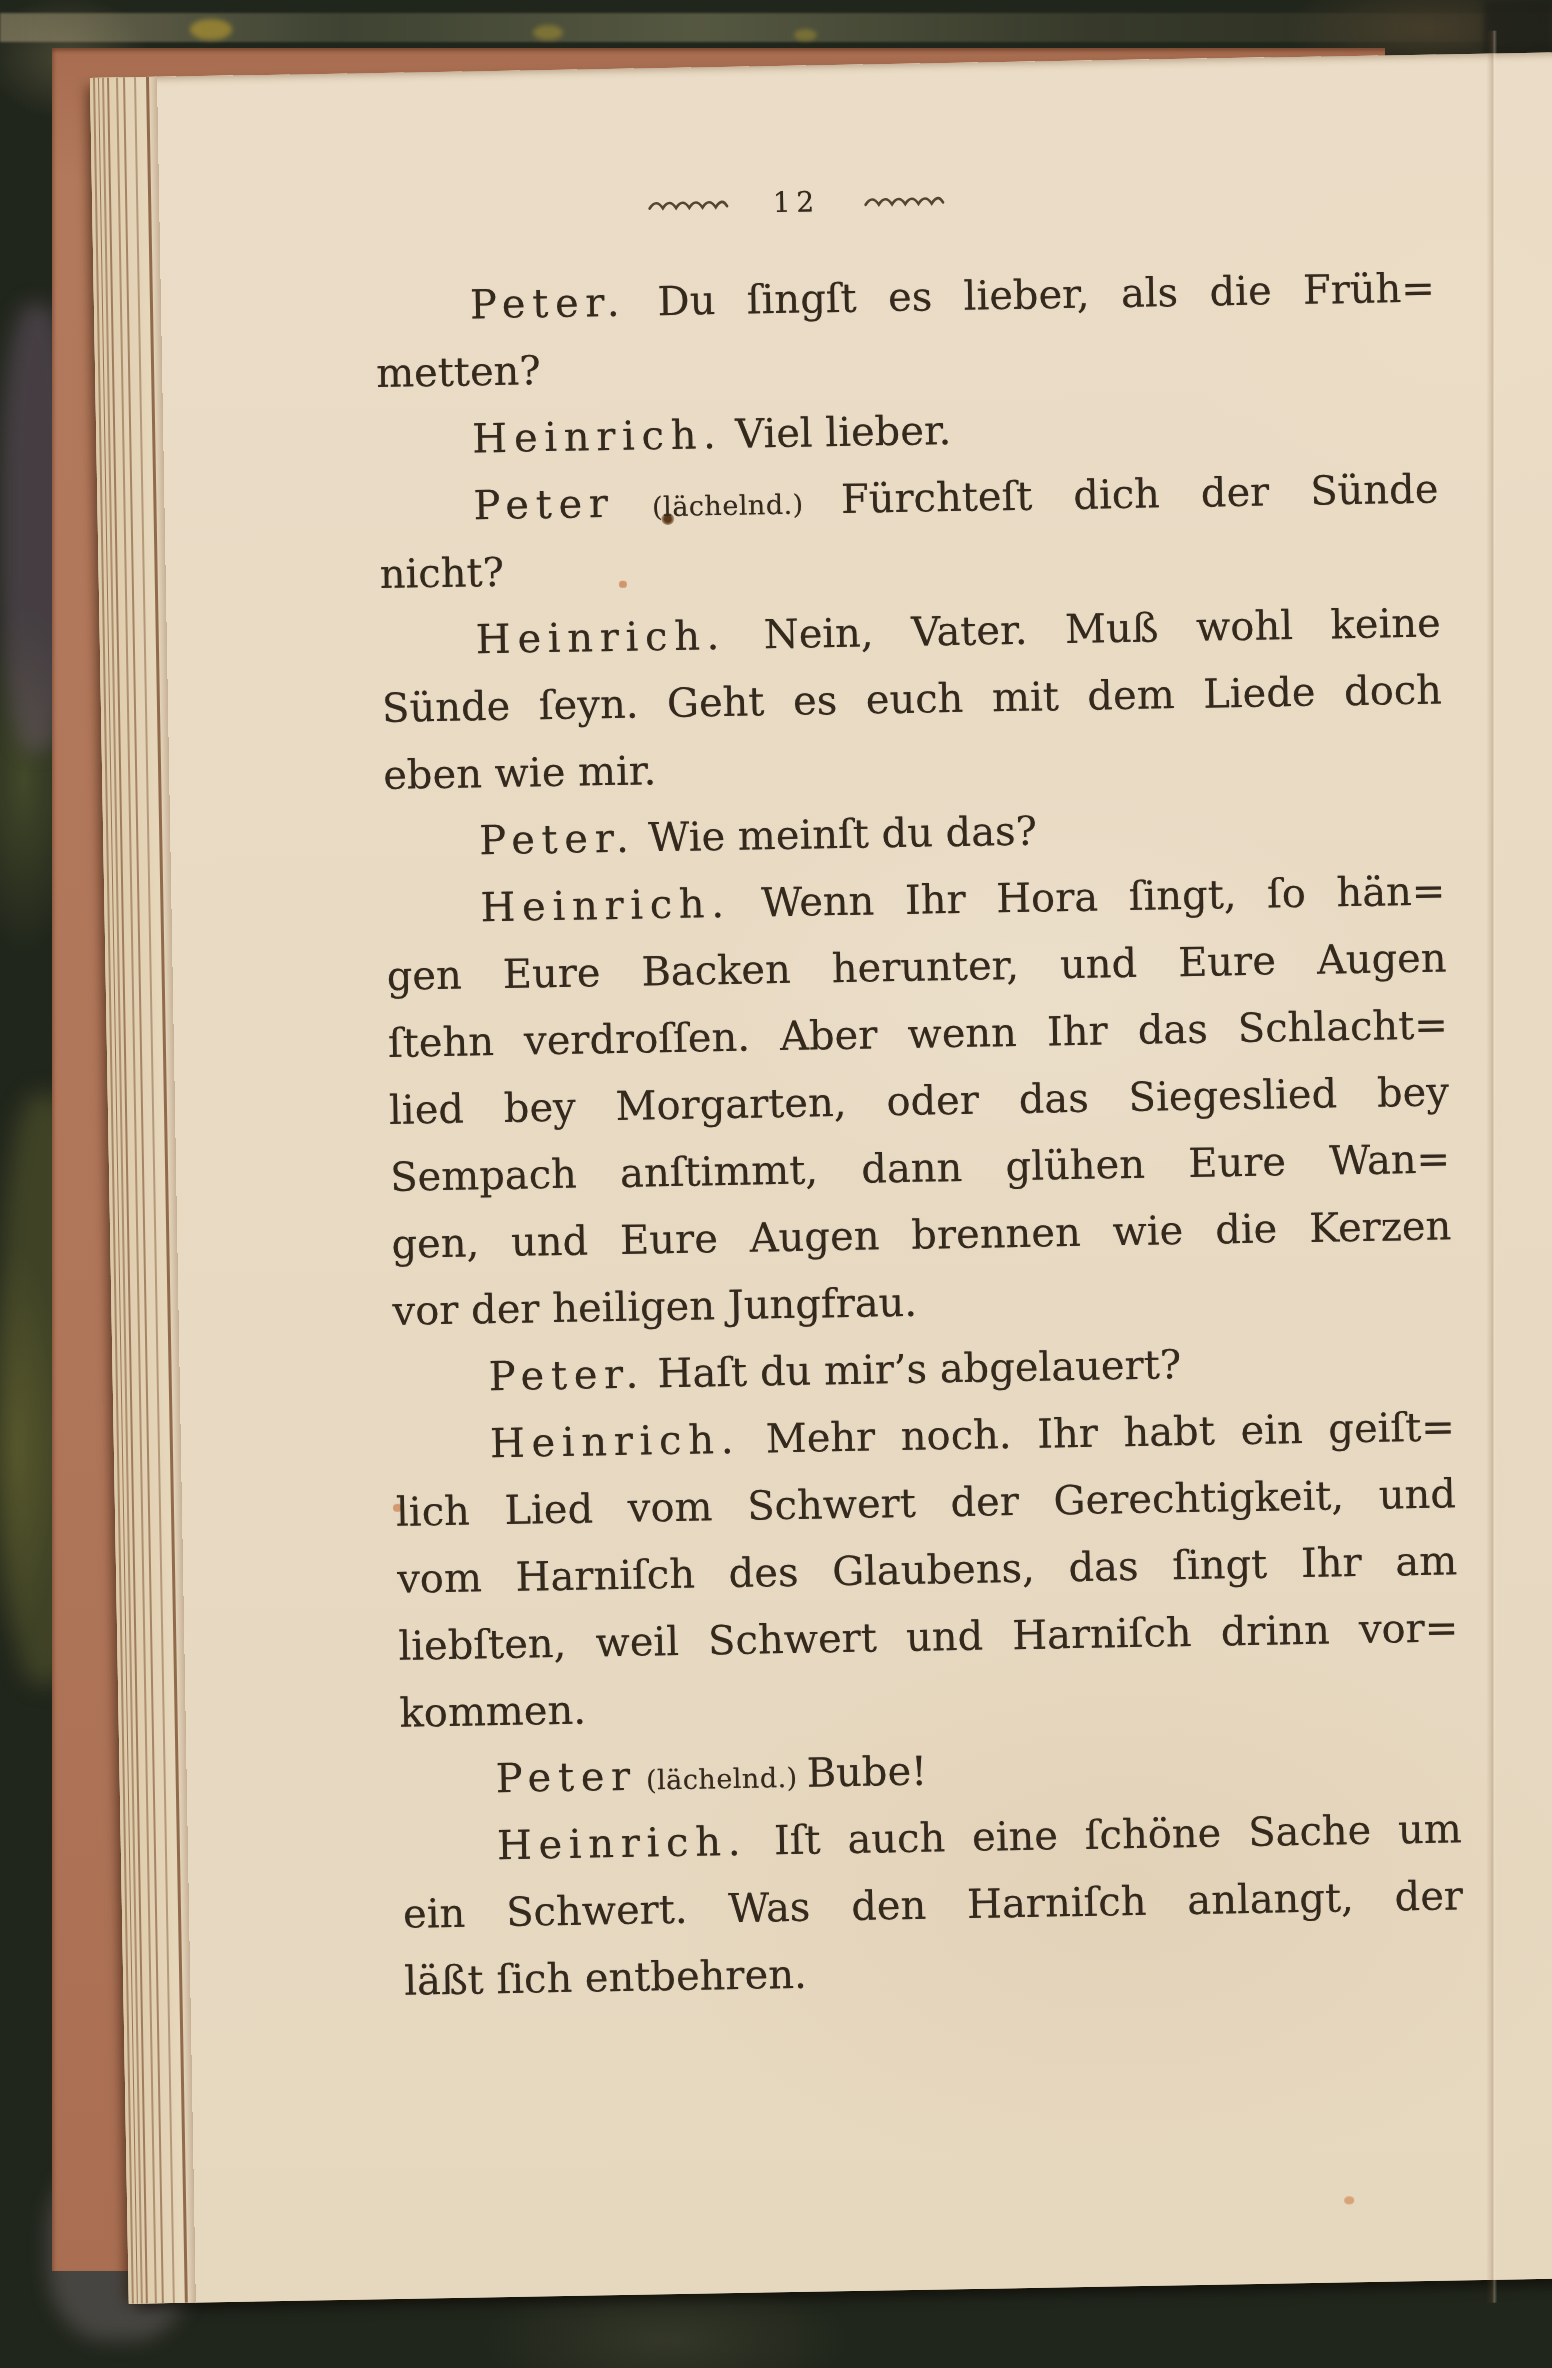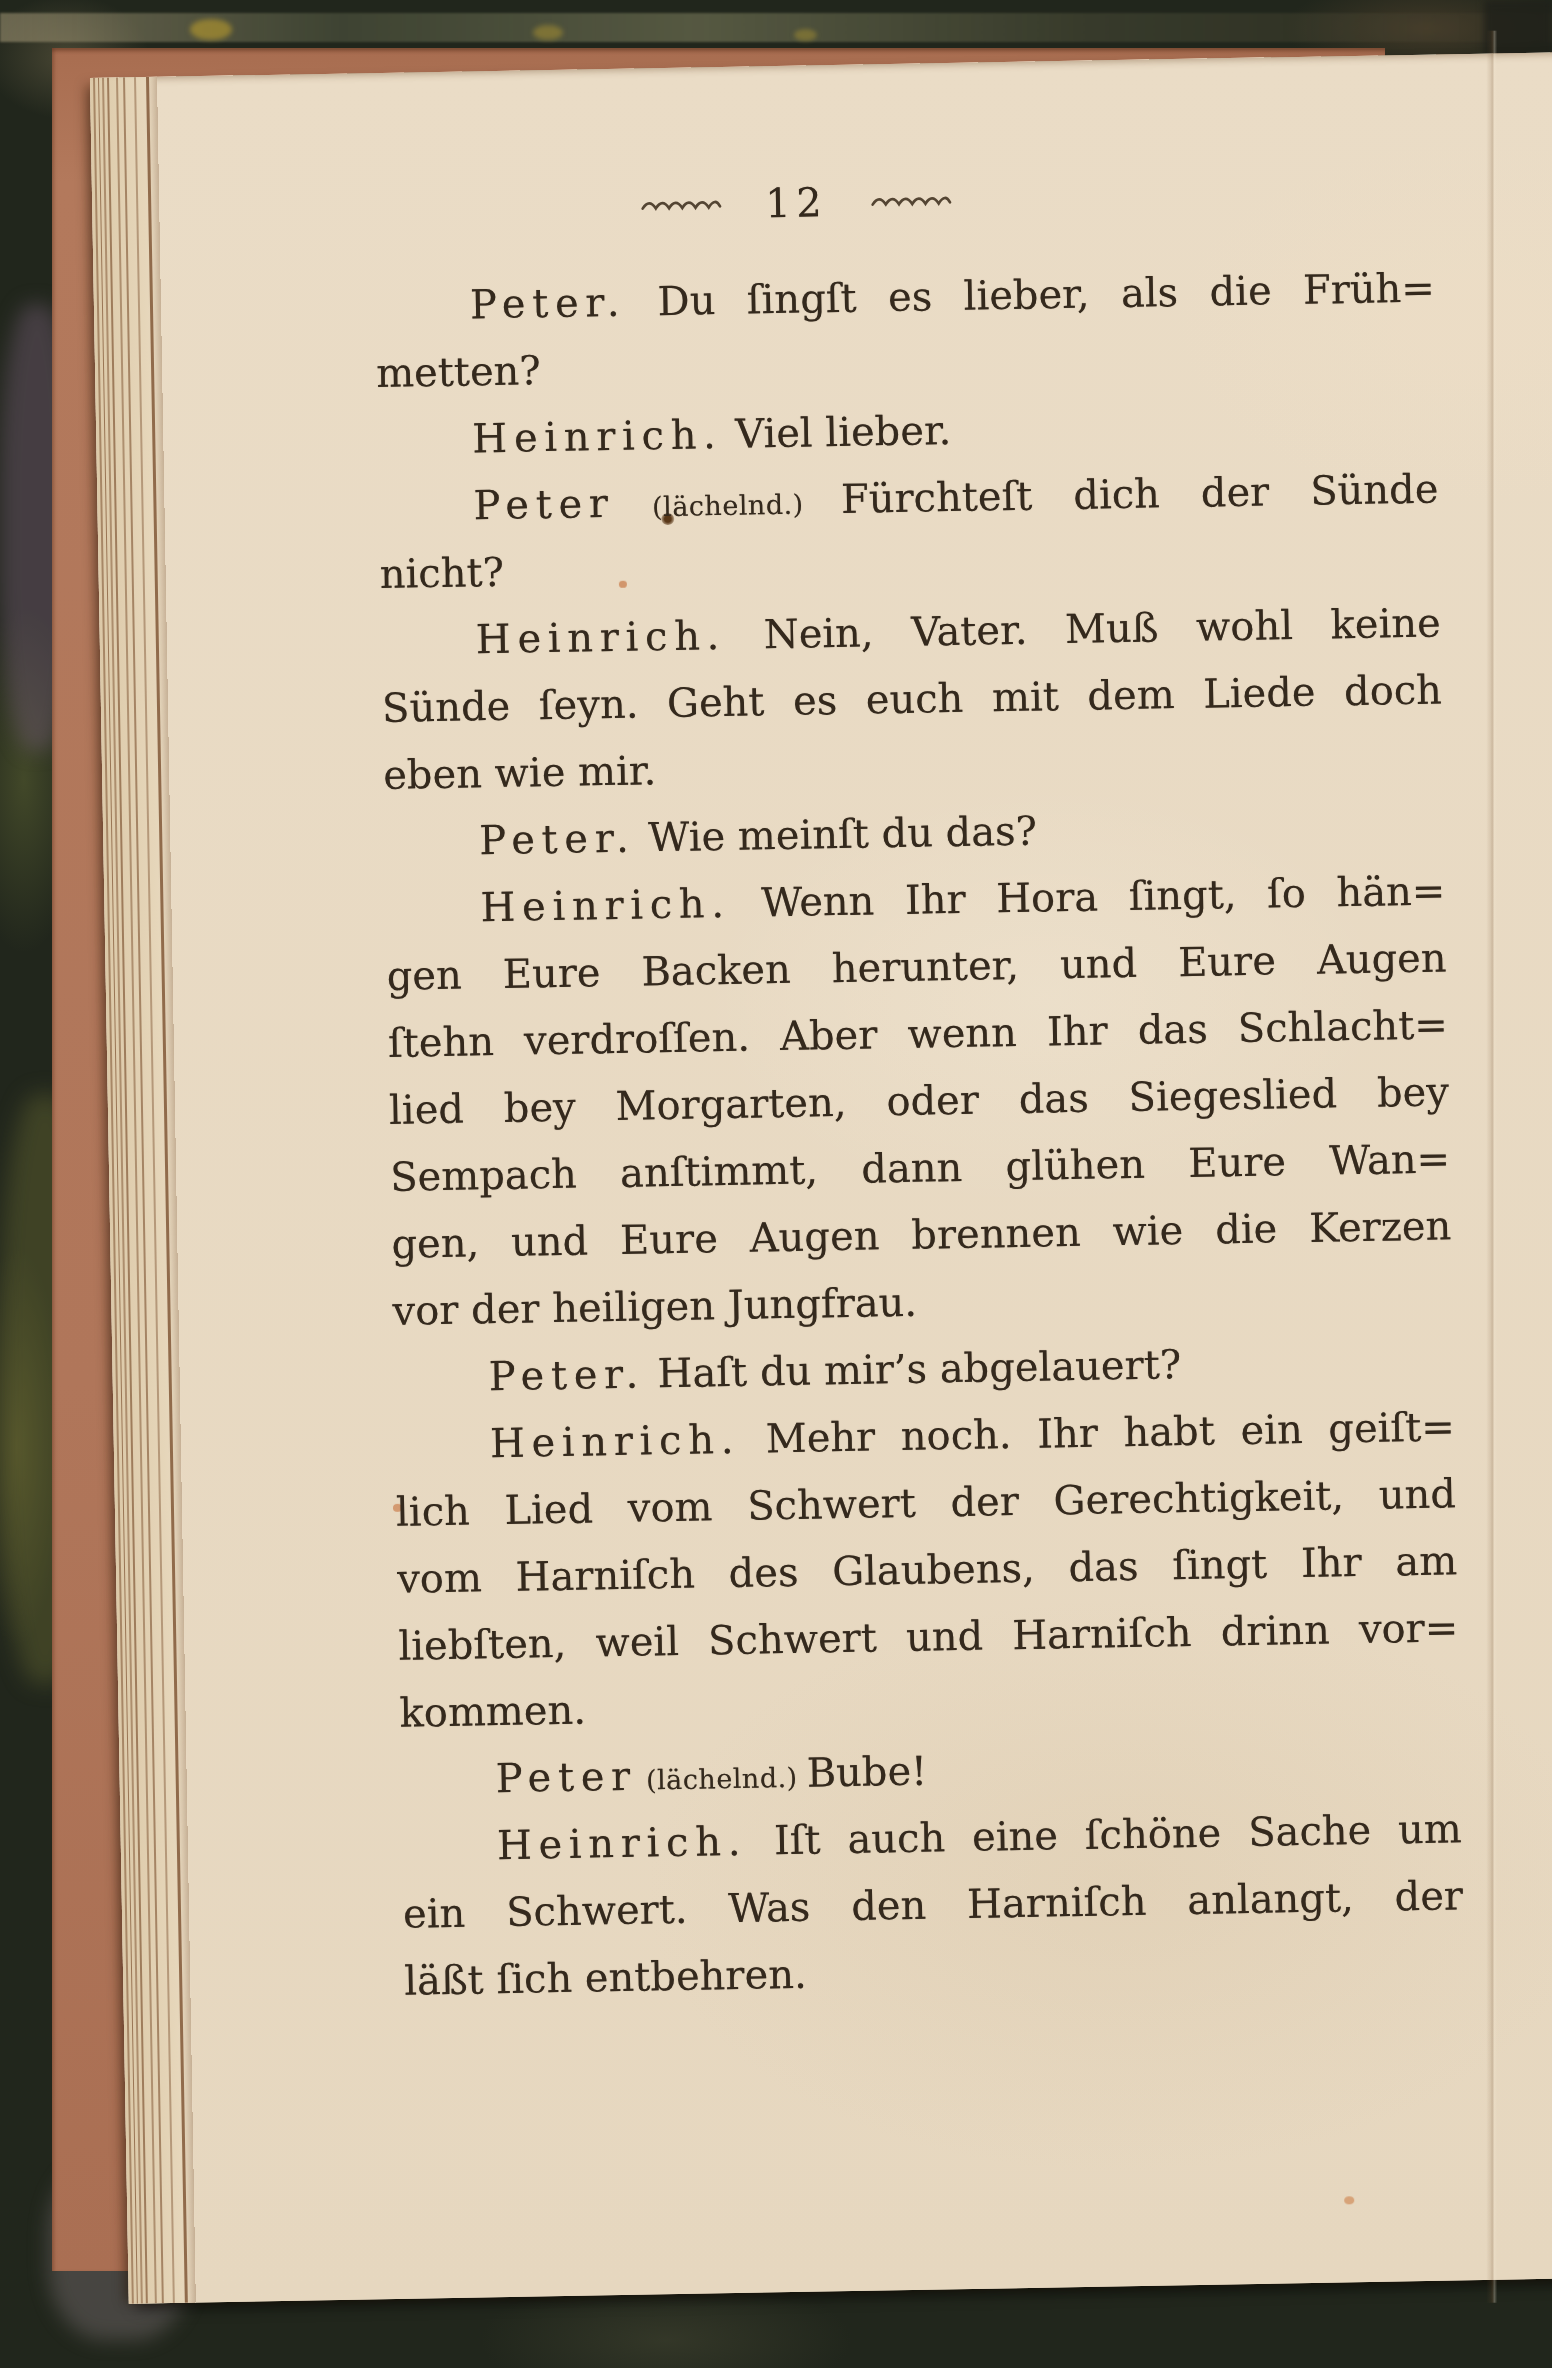--- a/index.html
+++ b/index.html
@@ -68,21 +68,21 @@
       rgba(118,84,50,.26) 55%, rgba(240,228,206,.3) 75%, transparent);}
   .stain{position:absolute;border-radius:50%;}
   .stain.s1{left:563px;top:445px;width:14.3px;height:12.4px;
     background:radial-gradient(circle,#5a3818 0 35%, rgba(90,56,24,.55) 60%, rgba(90,56,24,0) 75%);}
   .stain.s2{left:520px;top:512px;width:7.6px;height:6.7px;background:rgba(196,114,62,.65);filter:blur(0.5px);}
   .stain.s3{left:278px;top:1431px;width:8.6px;height:7.6px;background:rgba(198,112,58,.6);filter:blur(0.5px);}
   .stain.s4{left:1217px;top:2140px;width:9.5px;height:7.6px;background:rgba(202,120,62,.55);filter:blur(0.6px);}
 
   .pagehead{position:absolute;left:281px;top:110px;width:846px;height:53px;
     display:flex;justify-content:center;align-items:center;gap:42px;}
-  .pagenum{font-size:40px;letter-spacing:5.7px;color:#34291d;
+  .pagenum{font-size:28px;letter-spacing:5.7px;color:#34291d;
     text-shadow:0 0 0.7px rgba(52,41,29,.6);}
   .orn{opacity:.88;}
 
   .textblock{position:absolute;left:281px;top:200px;width:1060px;
     font-size:40px;text-shadow:0 0 0.7px rgba(52,41,29,.55);}
   .line{height:67px;line-height:67px;}
   .line.fill{text-align:justify;text-align-last:justify;}
   .line.indent{text-indent:95px;}
   .seg-speaker{letter-spacing:6.7px;}
   .seg-stage{font-size:27px;letter-spacing:0.5px;}

